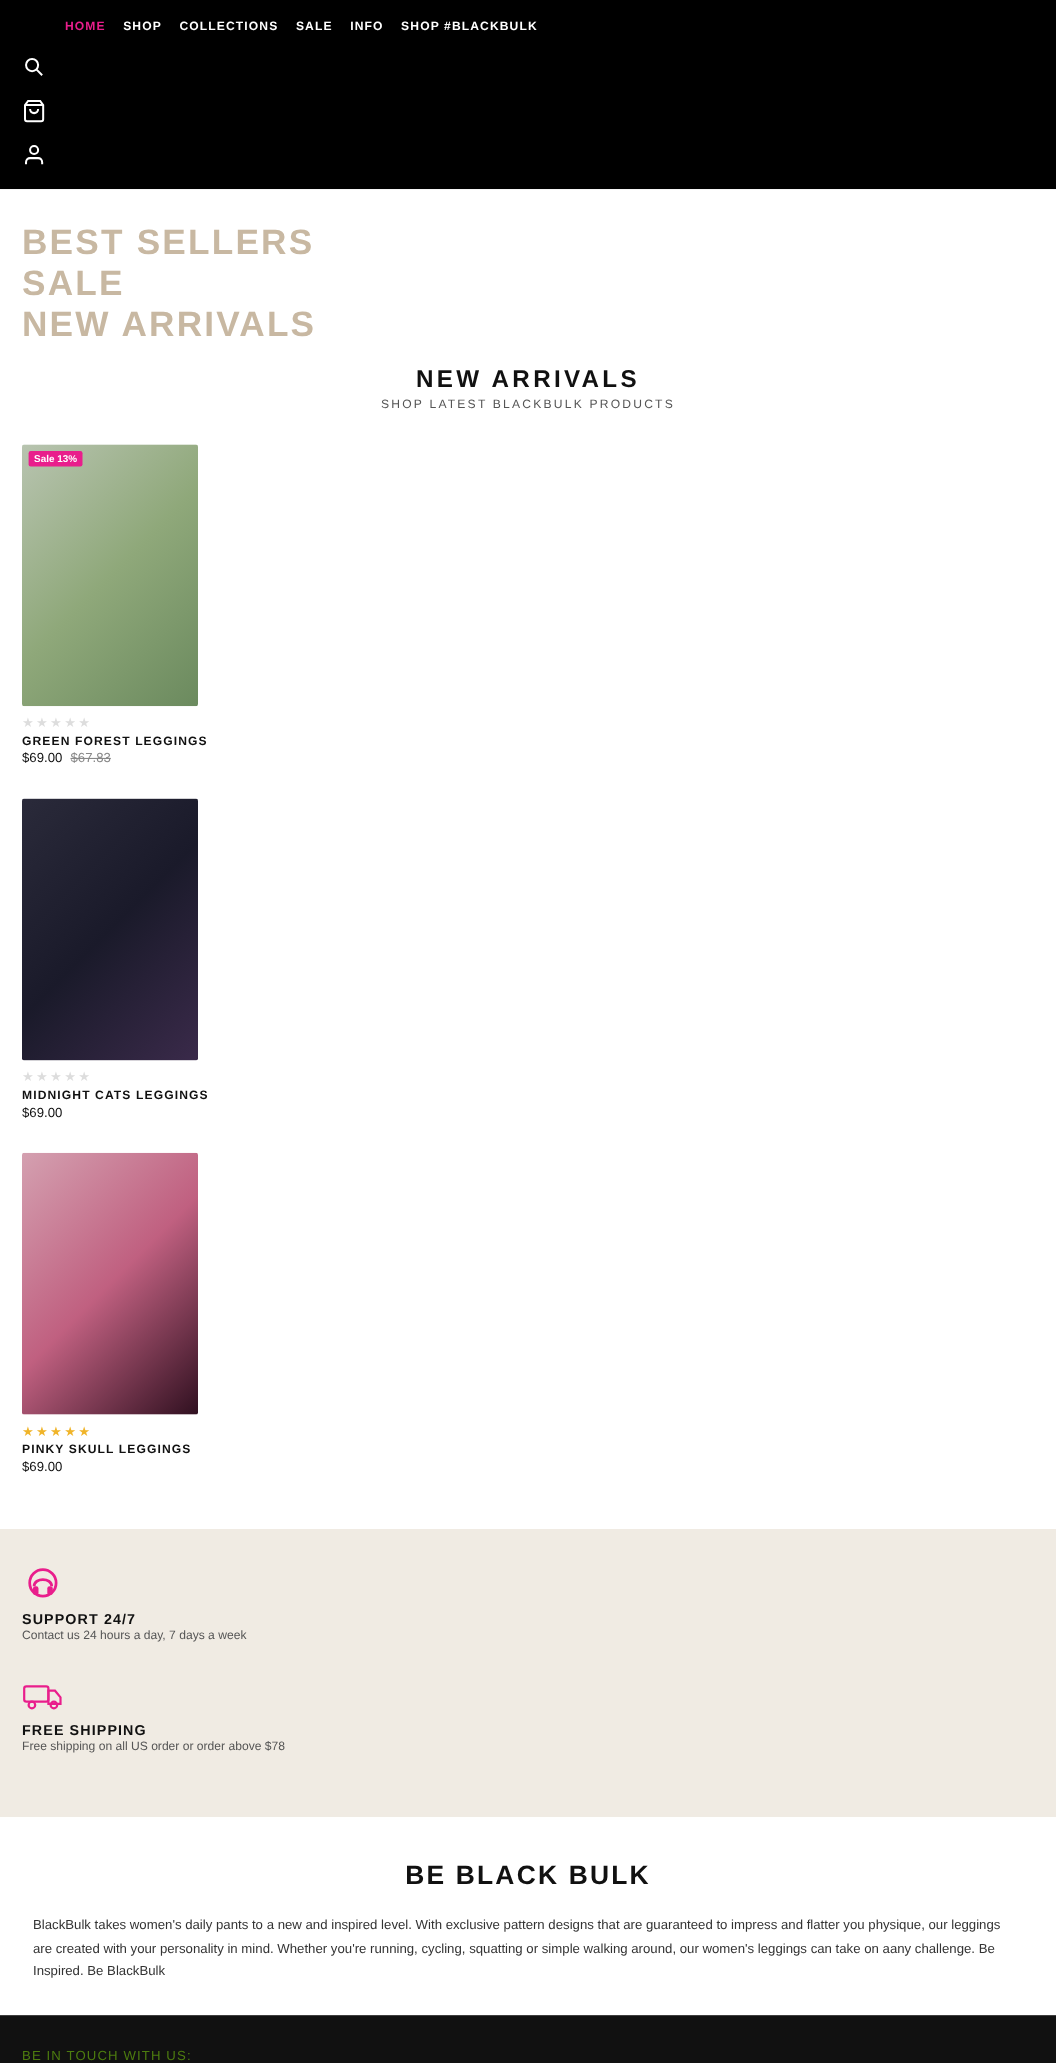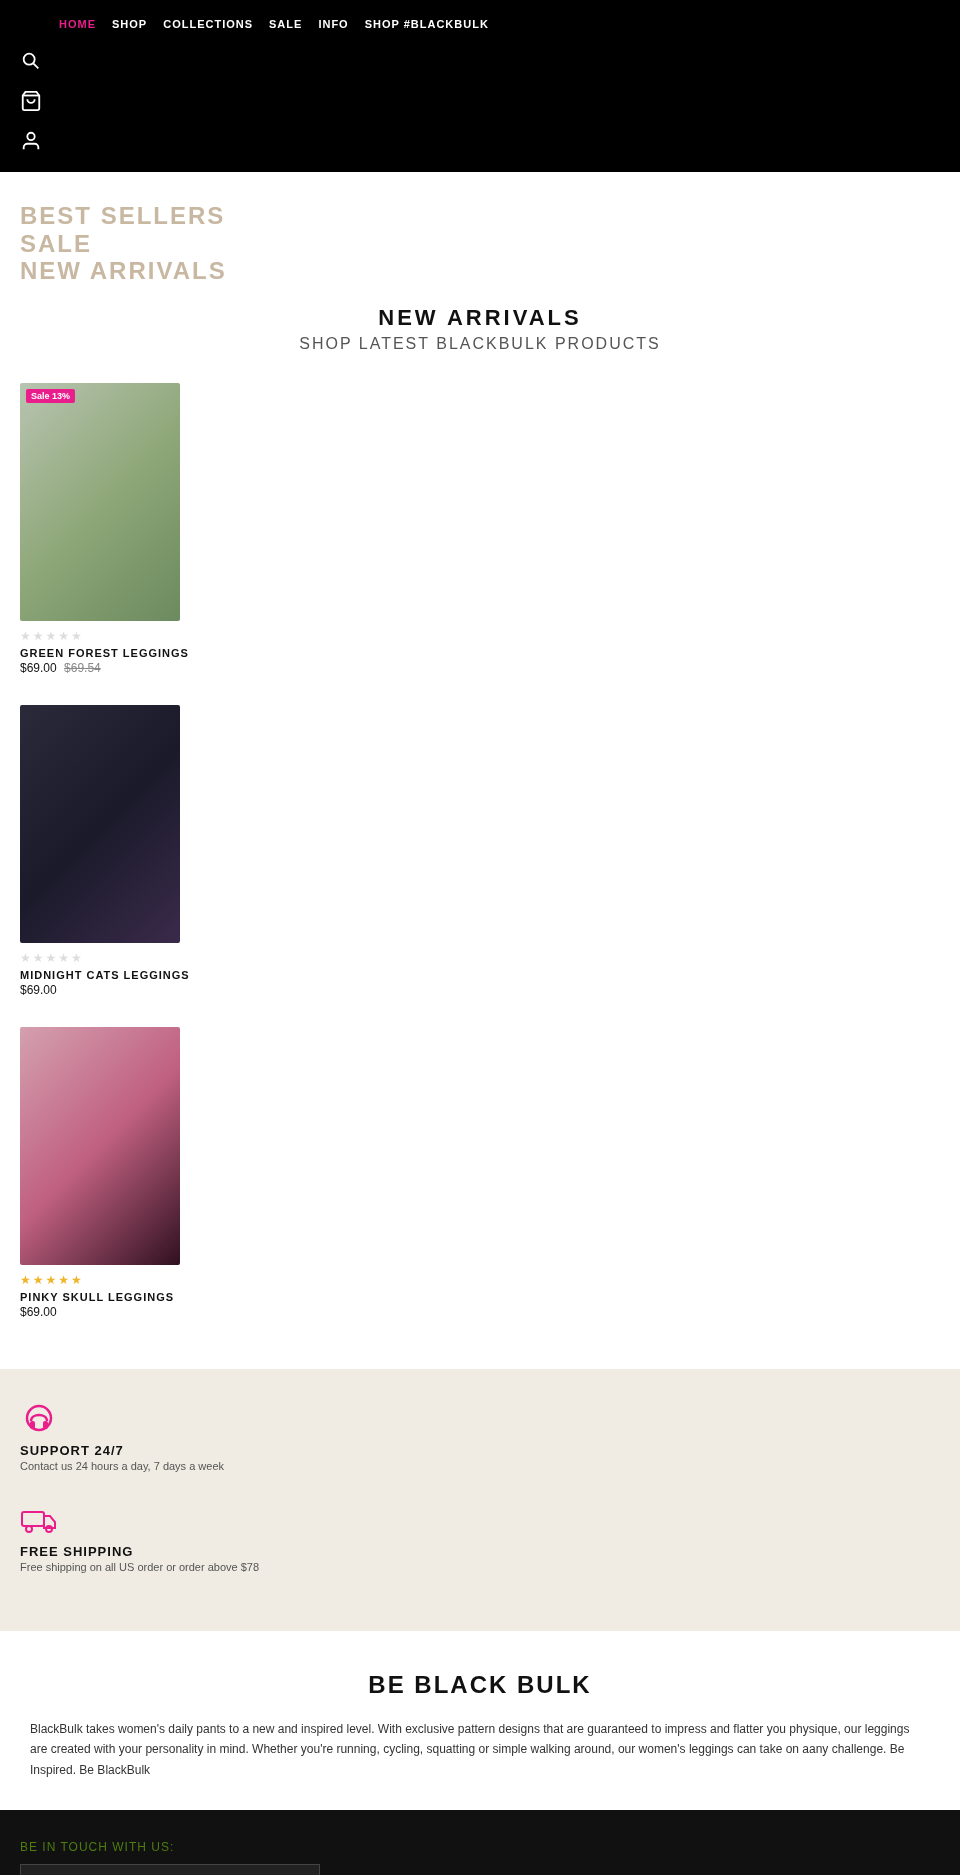--- a/index.html
+++ b/index.html
@@ -55,21 +55,21 @@
       color: #fff;
     }
 
     
     .hero-section {
       background: #fff;
       padding: 30px 20px 0 20px;
       text-align: left;
     }
     .hero-menu-text {
-      font-size: 24px;
+      font-size: 32px;
       font-weight: 900;
       line-height: 1.15;
       letter-spacing: 2px;
       text-transform: uppercase;
     }
     .hero-menu-text .best-sellers { color: #c8b8a2; }
     .hero-menu-text .sale { color: #c8b8a2; }
     .hero-menu-text .new-arrivals-hero { color: #c8b8a2; }
 
     
@@ -78,21 +78,21 @@
       padding: 20px 20px 20px 20px;
     }
     .section-title {
       font-size: 22px;
       font-weight: 900;
       letter-spacing: 3px;
       text-transform: uppercase;
       color: #111;
     }
     .section-subtitle {
-      font-size: 16px;
+      font-size: 11px;
       letter-spacing: 2px;
       color: #555;
       margin-top: 4px;
       text-transform: uppercase;
     }
 
     
     .products-list {
       display: flex;
       flex-direction: column;
@@ -301,21 +301,21 @@
     <div class="star-row">
       <span class="star">★</span>
       <span class="star">★</span>
       <span class="star">★</span>
       <span class="star">★</span>
       <span class="star">★</span>
     </div>
     <div class="product-name">GREEN FOREST LEGGINGS</div>
     <div class="product-price">
       <span>$69.00</span>
-      <span class="price-original">$69.54</span>
+      <span class="price-original">$67.83</span>
     </div>
   </div>
 
   <div class="product-item">
     <div class="product-image-box">
       <div class="product-pattern-dark"></div>
     </div>
     <div class="star-row">
       <span class="star">★</span>
       <span class="star">★</span>

